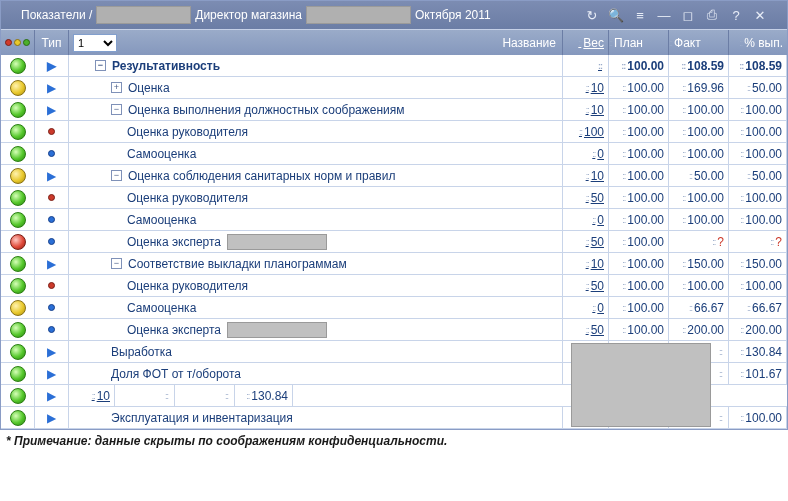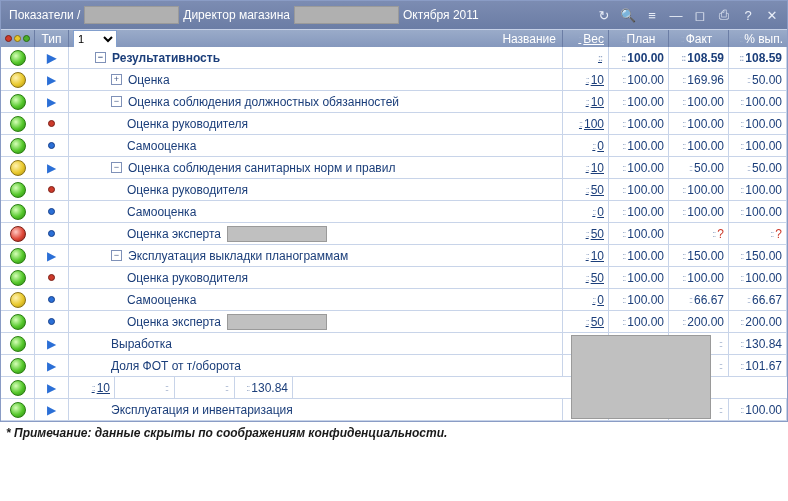--- a/index.html
+++ b/index.html
@@ -16,21 +16,21 @@
     border: 1px solid #8a9cc5;
   }
   
   .titlebar {
     height: 28px;
     background: linear-gradient(#7c8cb2, #6b7da5);
     display: flex;
     align-items: center;
     color: #fff;
     font-size: 12px;
-    padding: 0 8px;
+    padding: 0 20px;
     gap: 4px;
     text-align: center;
   }
   .titlebar .redacted {
     background: #b0b0b0;
     border: 1px solid #9a9a9a;
     height: 18px;
   }
   .tb-actions {
     margin-left: auto;
@@ -40,38 +40,38 @@
   }
   .tb-icon {
     width: 14px; height: 14px;
     display: inline-flex; align-items: center; justify-content: center;
     color: #e8edf7;
     font-size: 13px;
     cursor: pointer;
   }
   
   .headerbar {
-    height: 18px;
+    height: 26px;
     background: linear-gradient(#9aabc9, #8598bd);
     display: flex;
     align-items: stretch;
     border-top: 1px solid #c6d1e7;
   }
   .hcell {
     display: flex;
     align-items: center;
     border-right: 1px solid #6b7da5;
     color: #fff;
   }
   .hcell.name { flex: 1; padding-left: 4px; gap: 6px; }
   .col-traffic { width: 34px; justify-content: center; }
   .col-type    { width: 34px; justify-content: center; }
   .col-weight  { width: 46px; justify-content: flex-end; padding-right: 4px; text-decoration: underline; }
-  .col-plan    { width: 60px; justify-content: center; }
-  .col-fact    { width: 60px; justify-content: center; padding-right: 4px; }
+  .col-plan    { width: 60px; justify-content: flex-start; }
+  .col-fact    { width: 60px; justify-content: flex-start; padding-right: 4px; }
   .col-pct     { width: 58px; justify-content: flex-end; padding-right: 4px; border-right: none; }
   .traffic-head { display:flex; gap:2px; }
   .traffic-head span { width:7px; height:7px; border-radius:50%; display:inline-block; }
   .th-red    { background:#d13a2b; border:1px solid #7a1f16; }
   .th-yellow { background:#e8c82c; border:1px solid #8a7214; }
   .th-green  { background:#4caf2a; border:1px solid #2a6a14; }
   select.hsel {
     height: 18px;
     font-size: 11px;
     background: #fff;
@@ -266,21 +266,21 @@
         <div class="row">
           <div class="cell col-traffic" style="justify-content: center;">
             <span class="light green"></span>
           </div>
           <div class="cell col-type" style="justify-content: center;">
             <span class="type-icon tri-blue">▶</span>
           </div>
           <div class="cell name">
             <span class="indent" style="width: 32px;"></span>
             <span class="expander">−</span>
-            <span>Оценка соблюдения должностных обязанностей</span>
+            <span>Оценка выполнения должностных соображениям</span>
           </div>
           <div class="cell num col-weight">
             <span class="grip">::</span>
             <span>10</span>
           </div>
           <div class="cell num col-plan">
             <span class="grip">::</span>
             <span>100.00</span>
           </div>
           <div class="cell num col-fact">
@@ -475,21 +475,21 @@
         <div class="row">
           <div class="cell col-traffic" style="justify-content: center;">
             <span class="light green"></span>
           </div>
           <div class="cell col-type" style="justify-content: center;">
             <span class="type-icon tri-blue">▶</span>
           </div>
           <div class="cell name">
             <span class="indent" style="width: 32px;"></span>
             <span class="expander">−</span>
-            <span>Эксплуатация выкладки планограммам</span>
+            <span>Соответствие выкладки планограммам</span>
           </div>
           <div class="cell num col-weight">
             <span class="grip">::</span>
             <span>10</span>
           </div>
           <div class="cell num col-plan">
             <span class="grip">::</span>
             <span>100.00</span>
           </div>
           <div class="cell num col-fact">

